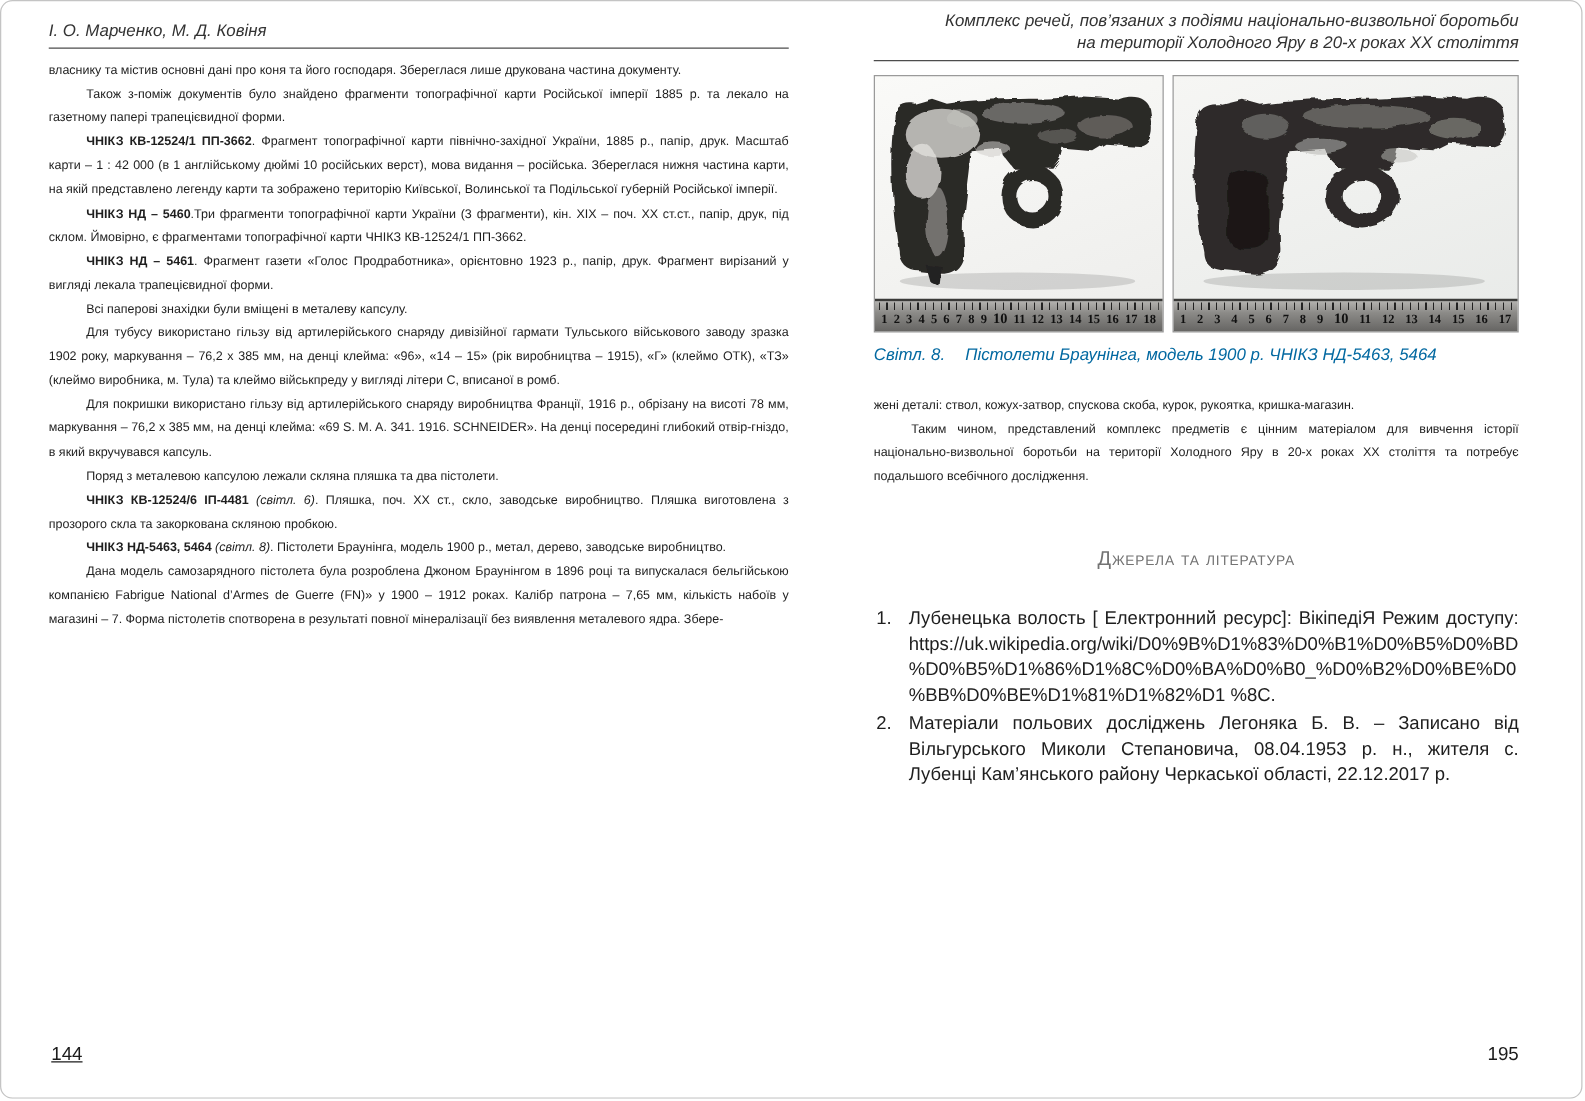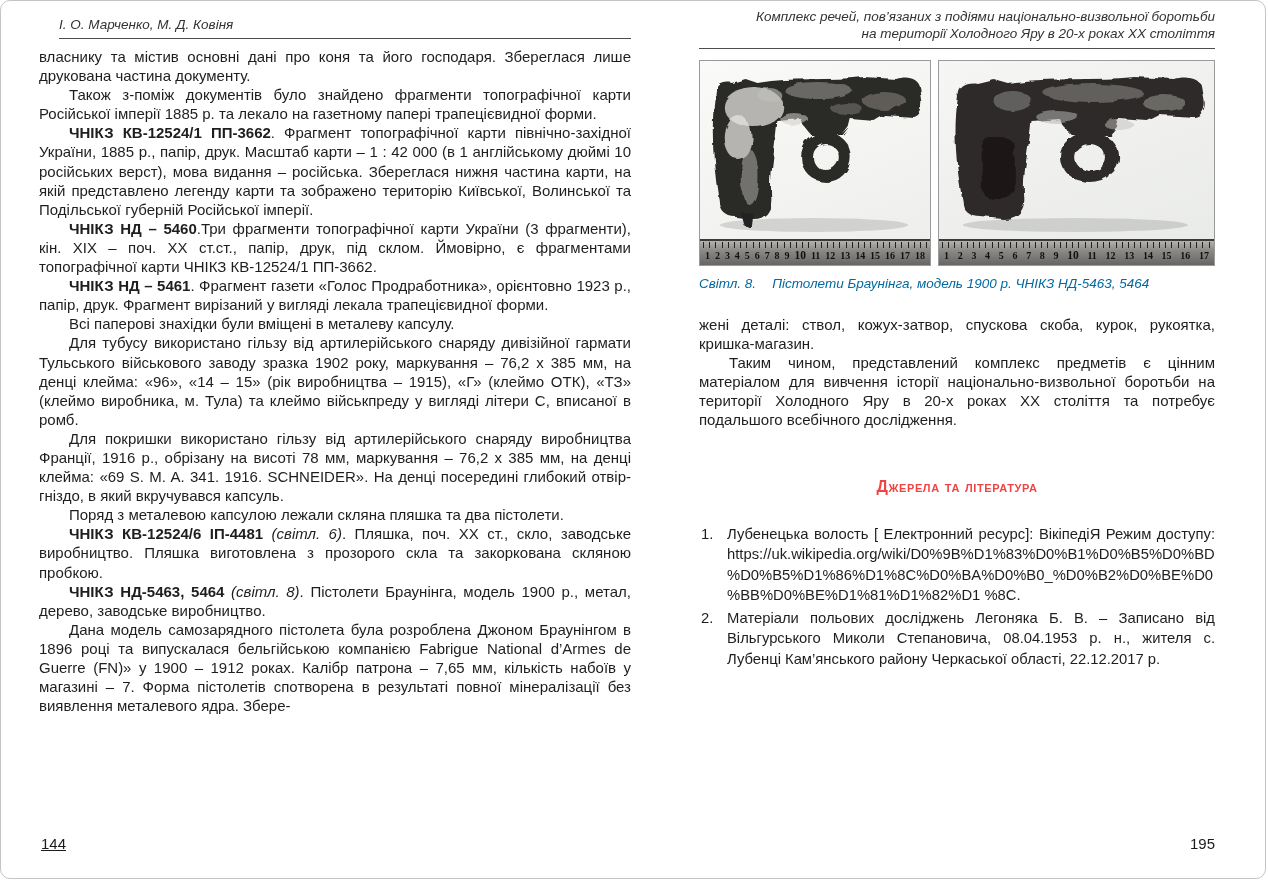--- a/index.html
+++ b/index.html
@@ -5,23 +5,23 @@
   html,body{margin:0;padding:0;background:#ffffff;}
   .spread{
     position:relative;width:1266px;height:879px;box-sizing:border-box;
     border:1px solid #c4c4c4;border-radius:10px;background:#fff;overflow:hidden;
     font-family:"Liberation Sans","DejaVu Sans",sans-serif;color:#1e1e1e;
   }
   
   .page-left{position:absolute;left:38px;top:12px;width:592px;}
   .rh-left{
     font-style:italic;font-size:13.5px;color:#333;
-    padding:4px 0 6px;border-bottom:1.6px solid #4d4d4d;margin-left:20px;
-  }
-  .body-text{margin-top:8px;font-size:15px;line-height:19.1px;text-align:justify;}
+    padding:4px 0 6px;border-bottom:1.6px solid #4d4d4d;
+  }
+  .body-text{margin-top:8px;font-size:10px;line-height:19.1px;text-align:justify;}
   p.para{margin:0;}
   p.ind{text-indent:30px;}
   .b{font-weight:bold;}
   .i{font-style:italic;}
   
   .page-right{position:absolute;left:698px;top:8px;width:516px;}
   .rh-right{
     font-style:italic;font-size:13.5px;color:#333;text-align:right;
     line-height:16.5px;padding:0 0 6px;border-bottom:1.6px solid #4d4d4d;
   }
@@ -39,22 +39,22 @@
   .ticks{height:6px;margin:1px 3px 0;
     background:repeating-linear-gradient(90deg,#222 0 1px,transparent 1px 6.2px);}
   .nums{display:flex;justify-content:space-between;padding:0 5px;
     font-size:10px;font-weight:bold;color:#101010;line-height:15px;
     font-family:"Liberation Serif","DejaVu Serif",serif;}
   .nums span:nth-child(10){font-size:11.5px;}
   .caption{margin:10px 0 0;font-style:italic;font-size:13.5px;color:#0369a1;}
   .cap-label{margin-right:16px;}
   .page-right .body-text{margin-top:24px;}
   .sources{
-    margin:48px 0 0;text-align:center;font-weight:700;font-size:16px;
-    font-variant:small-caps;letter-spacing:0.6px;color:#ef4444;
+    margin:48px 0 0;text-align:center;font-weight:400;font-size:16px;
+    font-variant:small-caps;letter-spacing:0.6px;color:#737373;
   }
   .refs{margin:28px 0 0;padding:0;list-style:none;font-size:14.8px;
     line-height:20.5px;text-align:justify;}
   .refs li{position:relative;padding-left:28px;overflow-wrap:anywhere;margin:0 0 2px;}
   .ref-num{position:absolute;left:2px;top:0;}
   
   .page-num{position:absolute;top:834px;font-size:15px;color:#1c1c1c;}
   .pn-left{left:40px;text-decoration:underline;}
   .pn-right{left:698px;width:516px;text-align:right;}
 </style>

